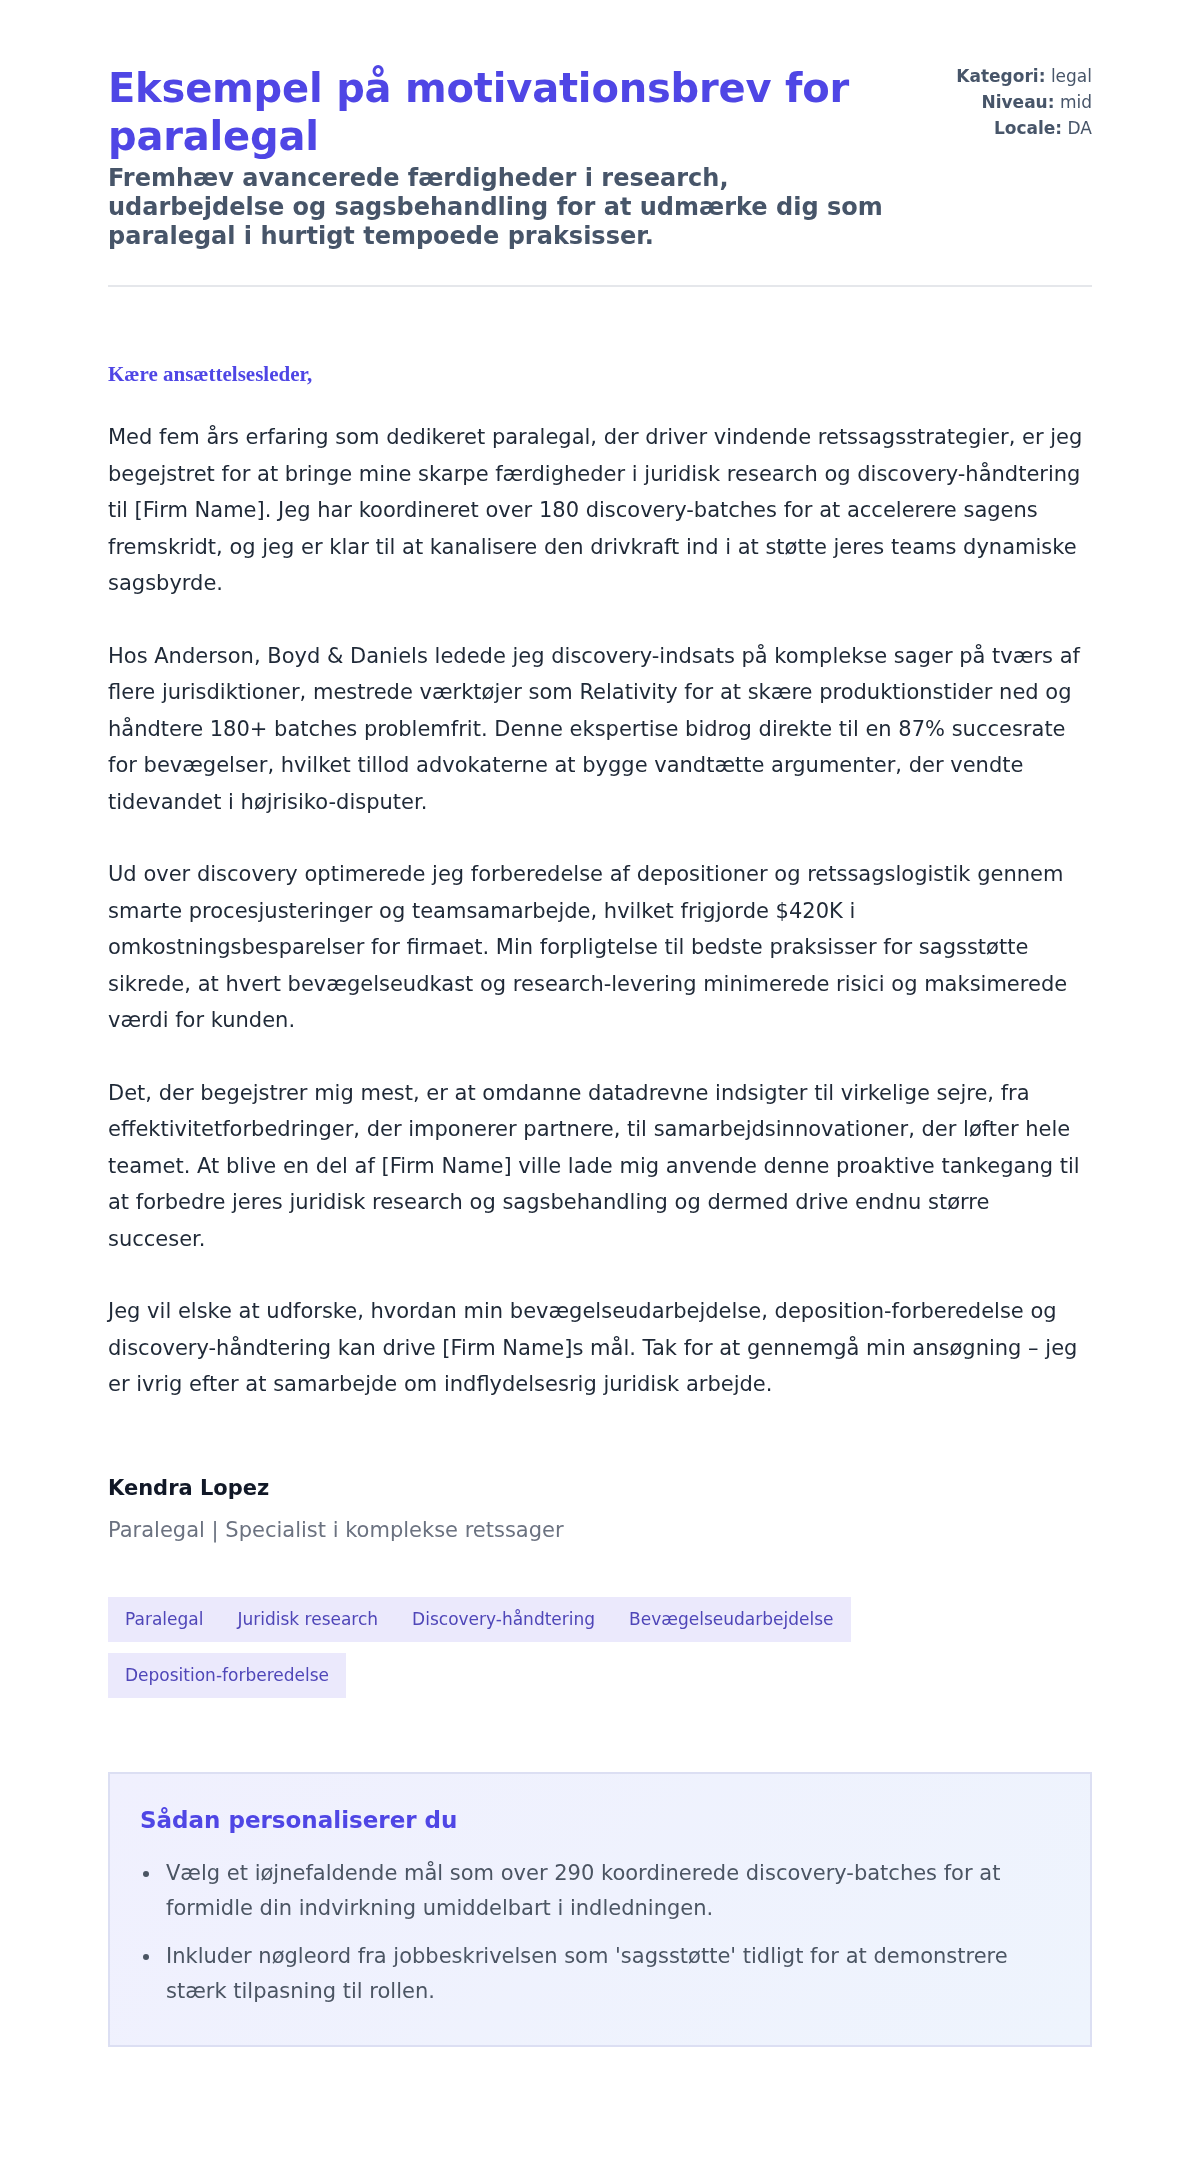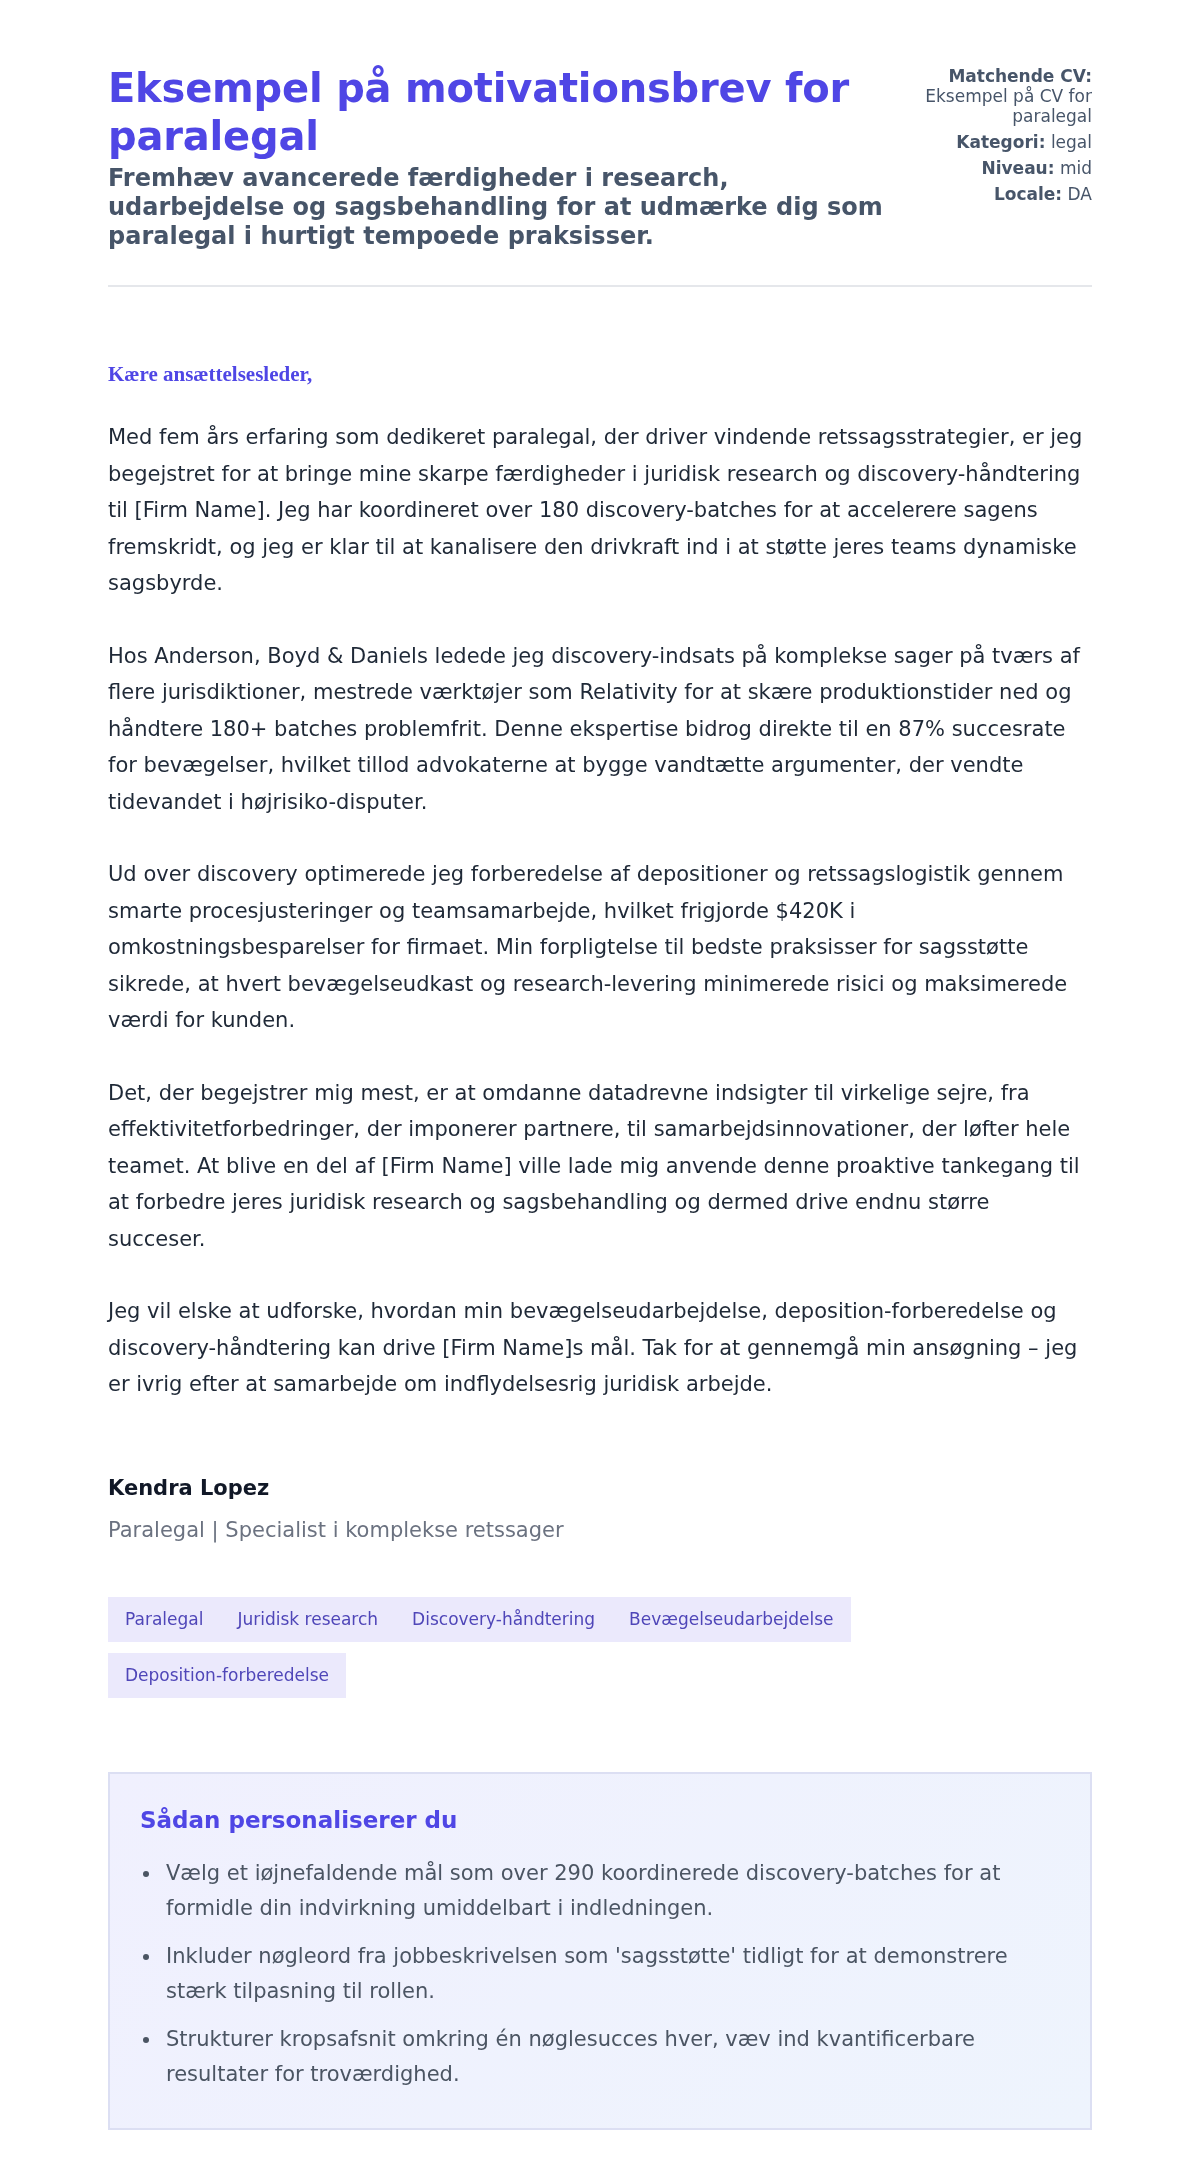--- a/index.html
+++ b/index.html
@@ -136,24 +136,20 @@
 
 <div class="page">
 
   <header class="header">
     <div class="header-left">
       <h1 class="title">Eksempel på motivationsbrev for paralegal</h1>
       <h2 class="subtitle">Fremhæv avancerede færdigheder i research, udarbejdelse og sagsbehandling for at udmærke dig som paralegal i hurtigt tempoede praksisser.</h2>
     </div>
     <div class="meta">
       <div class="meta-row">
-        <span class="meta-key">Matchende CV:</span><br>
-        <span>Eksempel på CV for paralegal</span>
-      </div>
-      <div class="meta-row">
         <span class="meta-key">Kategori:</span>
         <span>legal</span>
       </div>
       <div class="meta-row">
         <span class="meta-key">Niveau:</span>
         <span>mid</span>
       </div>
       <div class="meta-row">
         <span class="meta-key">Locale:</span>
         <span>DA</span>
@@ -187,20 +183,16 @@
     <h3 class="tips-title">Sådan personaliserer du</h3>
     <ul class="tips-list">
       <li class="tips-item">
         <span class="bullet"></span>
         <span>Vælg et iøjnefaldende mål som over 290 koordinerede discovery-batches for at formidle din indvirkning umiddelbart i indledningen.</span>
       </li>
       <li class="tips-item">
         <span class="bullet"></span>
         <span>Inkluder nøgleord fra jobbeskrivelsen som 'sagsstøtte' tidligt for at demonstrere stærk tilpasning til rollen.</span>
       </li>
-      <li class="tips-item">
-        <span class="bullet"></span>
-        <span>Strukturer kropsafsnit omkring én nøglesucces hver, væv ind kvantificerbare resultater for troværdighed.</span>
-      </li>
     </ul>
   </aside>
 
 </div>
 
 </body></html>

